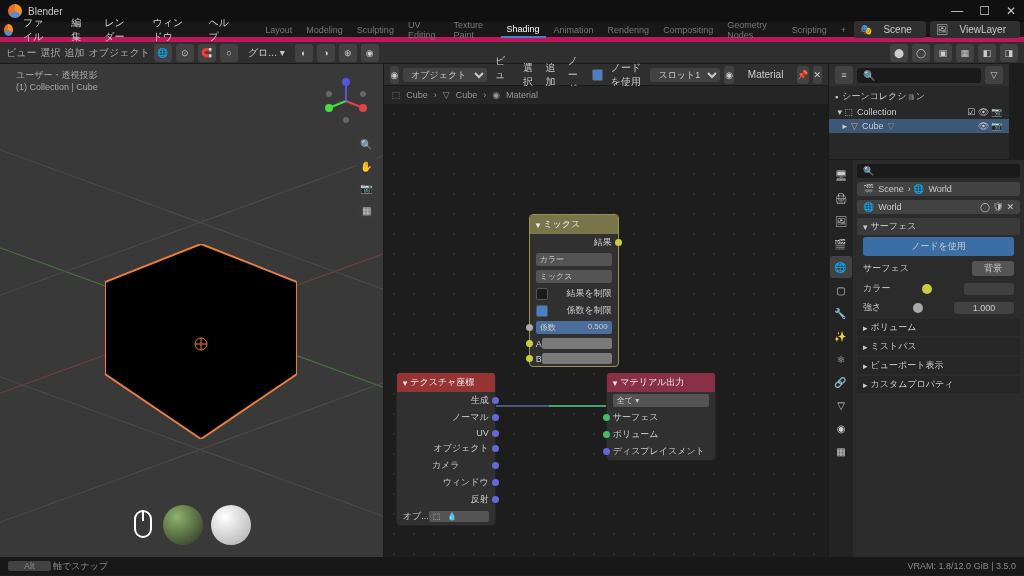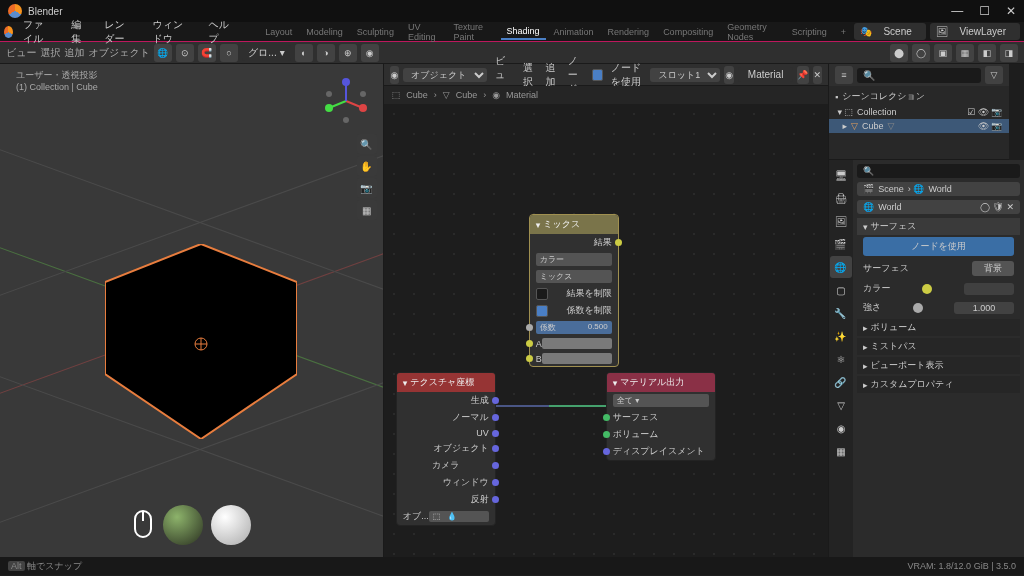--- a/index.html
+++ b/index.html
@@ -1,21 +1,21 @@
 <!DOCTYPE html>
 <html><head>
 <meta charset="utf-8">
 <style>
 * { margin:0; padding:0; box-sizing:border-box; font-family:sans-serif; }
 body { background:#1d1d1d; color:#ccc; font-size:10px; overflow:hidden; width:1024px; height:576px; position:relative; }
 .titlebar { height:22px; background:#101010; display:flex; align-items:center; padding:0 8px; justify-content:space-between; }
 .titlebar-left { display:flex; align-items:center; gap:6px; }
 .logo { width:14px; height:14px; background:conic-gradient(#f7931e 0deg 120deg,#5b8ccc 120deg 240deg,#ec6b27 240deg 360deg); border-radius:50%; }
 .win-controls { display:flex; gap:16px; font-size:12px; }
-.menubar { height:20px; background:#181818; display:flex; align-items:center; gap:2px; padding:0 4px; border-bottom:1px solid #be185d; }
+.menubar { height:20px; background:#181818; display:flex; align-items:center; gap:2px; padding:0 4px; border-bottom:5px solid #be185d; }
 .menubar span { padding:2px 8px; cursor:pointer; }
 .menubar .tab { padding:2px 6px; font-size:9px; color:#777; }
 .menubar .tab.active { color:#fff; border-bottom:2px solid #4a7fc5; }
 .menubar-right { margin-left:auto; display:flex; gap:4px; align-items:center; }
 .pill { background:#2f2f2f; border-radius:3px; padding:1px 6px; display:flex; align-items:center; gap:3px; }
 .toolbar { height:22px; background:#2f2f2f; display:flex; align-items:center; gap:4px; padding:0 6px; border-bottom:1px solid #1a1a1a; }
 .icon-btn { width:18px; height:18px; background:#424242; border-radius:3px; display:flex; align-items:center; justify-content:center; font-size:9px; }
 .main { display:flex; height:493px; }
 .viewport { width:398px; background:#393939; position:relative; border-right:1px solid #1a1a1a; display:flex; flex-direction:column; }
 .vp-header { height:22px; background:#2f2f2f; display:flex; align-items:center; justify-content:flex-end; gap:4px; padding:0 6px; border-bottom:1px solid #1a1a1a; }
@@ -357,15 +357,15 @@
         <div class="panel-h dark">▸ <span>ボリューム</span></div>
         <div class="panel-h dark">▸ <span>ミストパス</span></div>
         <div class="panel-h dark">▸ <span>ビューポート表示</span></div>
         <div class="panel-h dark">▸ <span>カスタムプロパティ</span></div>
       </div>
     </div>
   </div>
 </div>
 
 <div class="statusbar">
-  <span><span style="background:#424242;padding:0 3px;border-radius:2px">Alt</span> <span>軸でスナップ</span></span>
+  <span><span style="background:#424242;padding:0 16px;border-radius:2px">Alt</span> <span>軸でスナップ</span></span>
   <span>VRAM: 1.8/12.0 GiB | 3.5.0</span>
 </div>
 
 </body></html>

